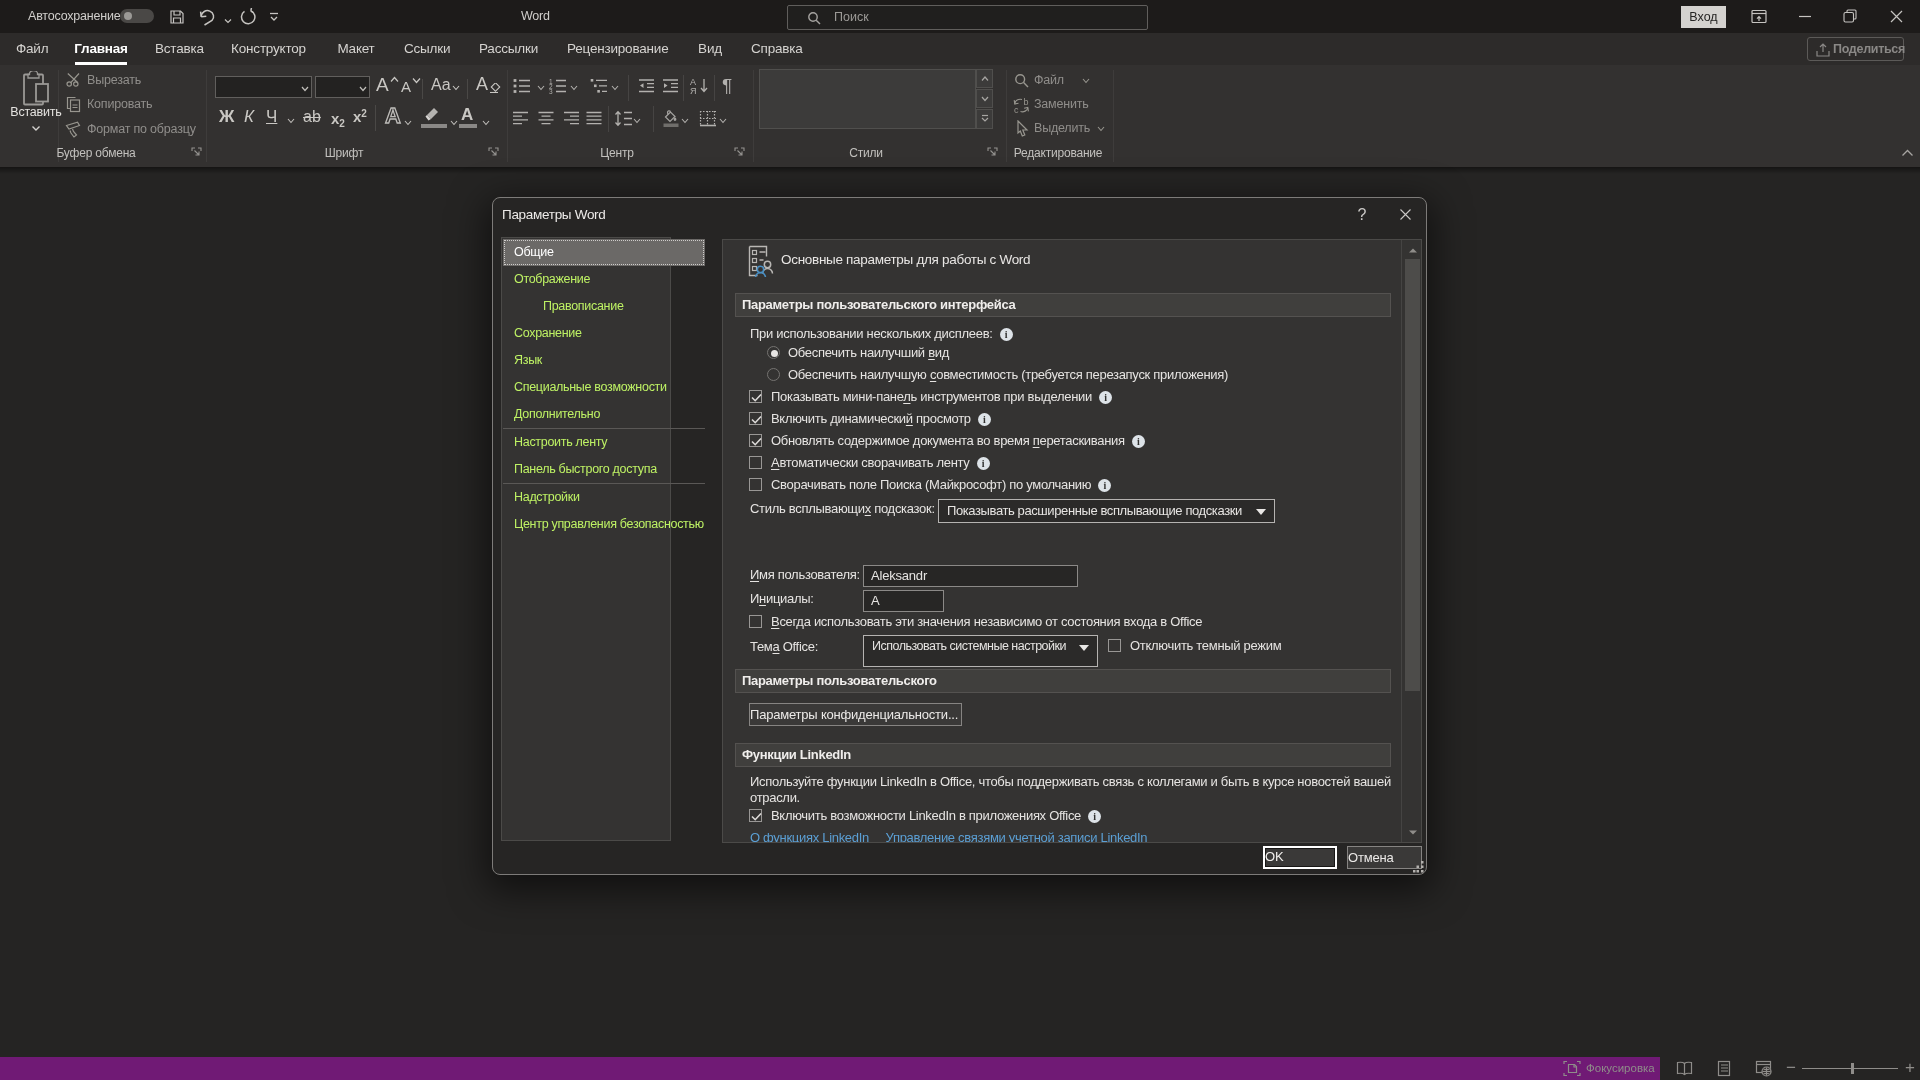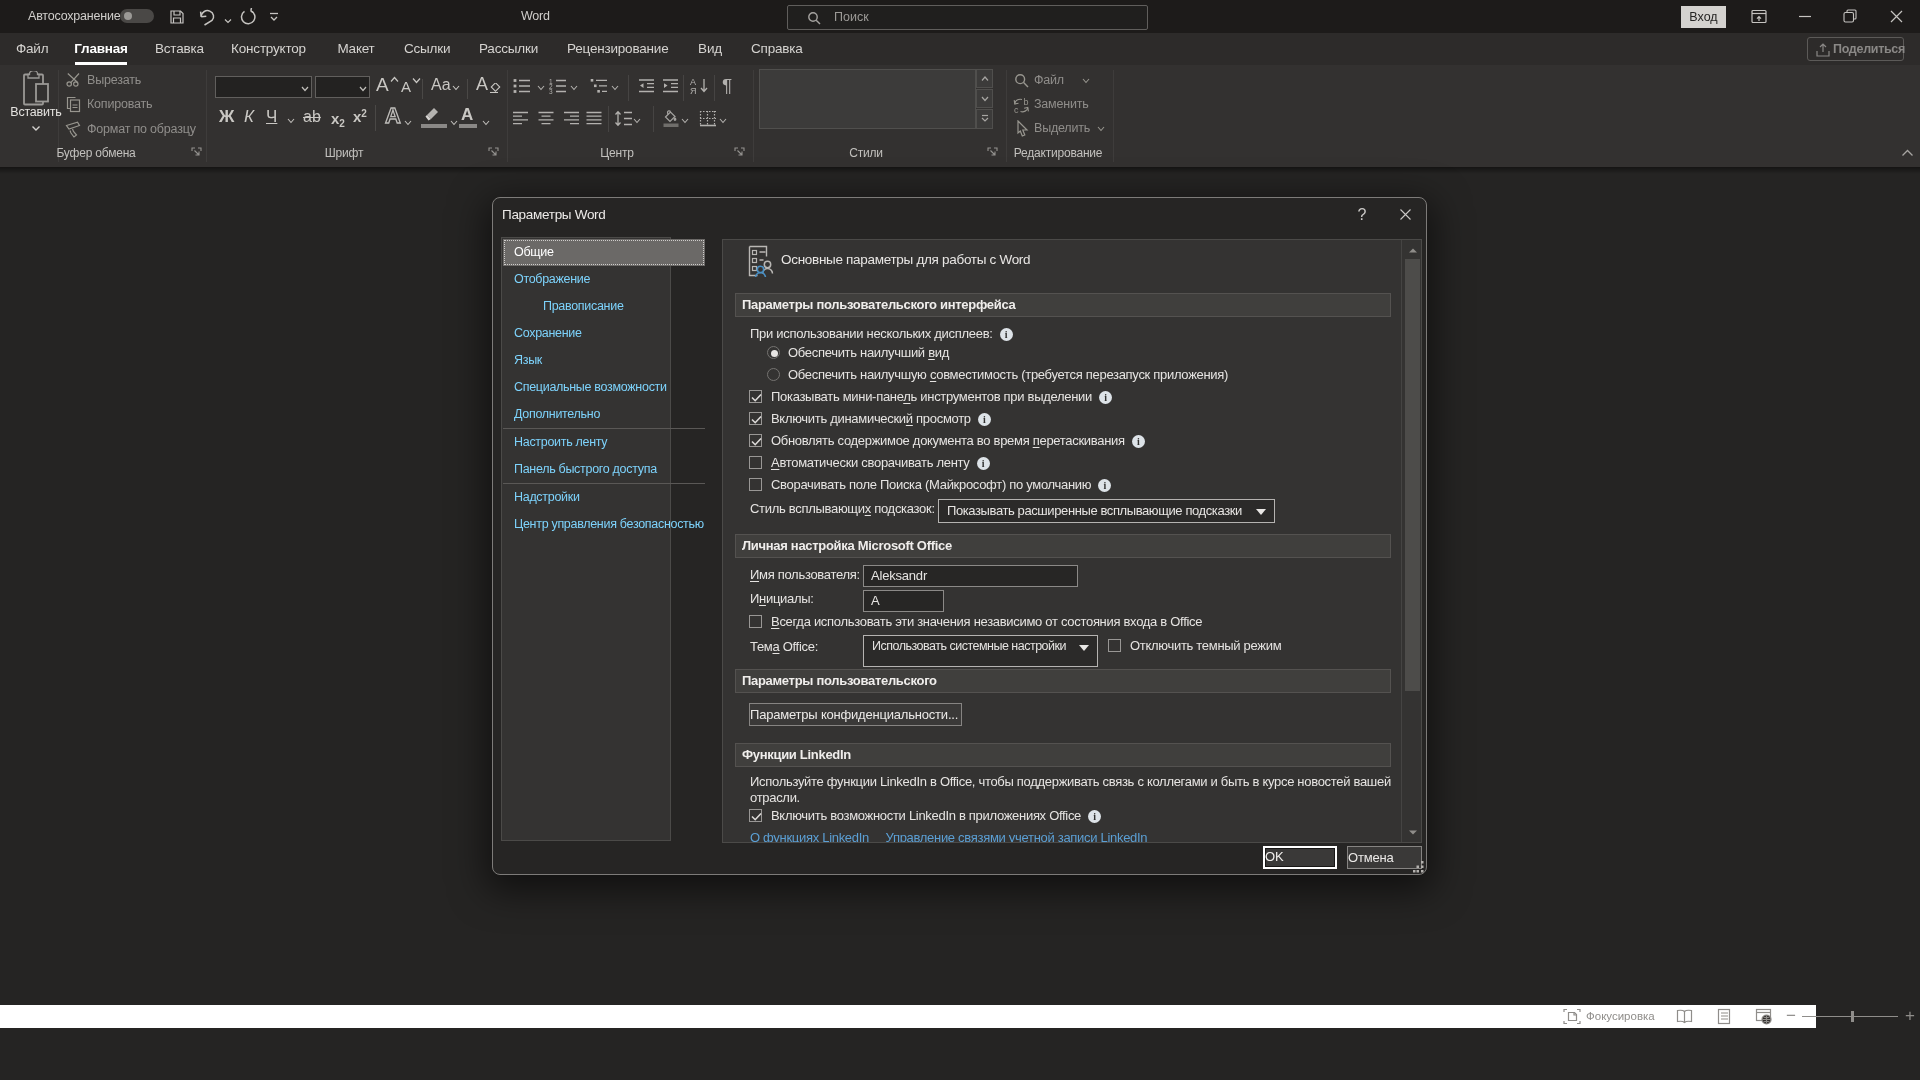--- a/index.html
+++ b/index.html
@@ -6,37 +6,37 @@
   #app{position:relative;width:1920px;height:1080px;overflow:hidden;
        font-family:"Liberation Sans",sans-serif;color:#e4e2e0;
        -webkit-font-smoothing:antialiased;}
   .abs{position:absolute;}
   
   #titlebar{left:0;top:0;width:1920px;height:33px;background:#1d1b1a;}
   #tabrow{left:0;top:33px;width:1920px;height:32px;background:#2d2b2a;}
   #ribbon{left:0;top:65px;width:1920px;height:102px;background:#333130;}
   #ribshadow{left:0;top:167px;width:1920px;height:7px;
      background:linear-gradient(to bottom,rgba(0,0,0,.45),rgba(0,0,0,0));}
-  #statusbar{left:0;top:1005px;width:1816px;height:23px;background:#ffffff;}
+  #statusbar{left:0;top:1057px;width:1660px;height:23px;background:#701a75;}
   .ttxt{position:absolute;top:0;height:33px;line-height:33px;font-size:12.5px;letter-spacing:-0.2px;color:#d0cecb;}
   .tab{position:absolute;top:0;height:32px;line-height:32px;font-size:13.5px;letter-spacing:-0.2px;color:#d5d3d0;text-align:center;}
   .tab.active{color:#fff;font-weight:700;}
   .tab.active::after{content:"";position:absolute;left:1px;right:1px;bottom:0;height:3px;background:#fff;}
   .vsep{position:absolute;top:5px;height:92px;width:1px;background:#3e3c3b;}
   .glabel{position:absolute;top:80px;height:16px;line-height:16px;font-size:12px;letter-spacing:-0.2px;color:#c2c0bd;text-align:center;white-space:nowrap;}
   .rbtxt{position:absolute;font-size:12.5px;letter-spacing:-0.2px;color:#908e8b;height:18px;line-height:18px;white-space:nowrap;}
   
   #doc{left:0;top:167px;width:1920px;height:890px;background:#252423;}
   
   #dlg{left:492px;top:197px;width:935px;height:678px;background:#262524;
        border:1px solid #7d7b79;border-radius:8px;
        box-shadow:0 10px 36px 6px rgba(0,0,0,.55);}
   #dlg .panel{position:absolute;background:#343332;border:1px solid #4b4a48;}
   .navitem{position:absolute;height:27px;line-height:27px;white-space:nowrap;overflow:hidden;
-           padding-left:11px;font-size:12.5px;letter-spacing:-0.3px;color:#7dd3fc;}
+           padding-left:11px;font-size:12.5px;letter-spacing:-0.3px;color:#bef264;}
   .navsep{position:absolute;left:9px;width:193px;height:1px;background:#5a5856;}
   .secbar{position:absolute;left:12px;width:656px;height:24px;background:#403f3d;
           border:1px solid #545250;line-height:22px;font-weight:700;font-size:13px;letter-spacing:-0.3px;
           padding-left:6px;color:#f0eeec;white-space:nowrap;}
   .row{position:absolute;font-size:13px;letter-spacing:-0.3px;color:#e6e4e2;white-space:nowrap;height:18px;line-height:18px;}
   .cb{display:inline-block;width:13px;height:13px;border:1px solid #999795;
       vertical-align:-2px;margin-right:9px;position:relative;background:transparent;}
   .cb.checked svg{position:absolute;left:-1px;top:-1px;}
   .info{display:inline-block;width:13px;height:13px;border-radius:50%;background:#dde3e8;
         color:#30302f;font-size:10px;font-weight:700;text-align:center;line-height:13px;
@@ -447,21 +447,20 @@
       <div class="row" style="left:26px;top:170px;"><span class="cb checked"><svg width="15" height="15" viewBox="0 0 15 15" fill="none" stroke="#dddbd9" stroke-width="1.6">
               <path d="M3 7.5 L6.2 10.7 L12 4.5"></path>
             </svg></span>Включить динамически<u>й</u> просмотр<span class="info">i</span></div>
       <div class="row" style="left:26px;top:192px;"><span class="cb checked"><svg width="15" height="15" viewBox="0 0 15 15" fill="none" stroke="#dddbd9" stroke-width="1.6">
               <path d="M3 7.5 L6.2 10.7 L12 4.5"></path>
             </svg></span>Обновлять содержимое документа во время <u>п</u>еретаскивания<span class="info">i</span></div>
       <div class="row" style="left:26px;top:214px;"><span class="cb"></span><u>А</u>втоматически сворачивать ленту<span class="info">i</span></div>
       <div class="row" style="left:26px;top:236px;"><span class="cb"></span>Сворачивать поле Поиска (Майкрософт) по умолчанию<span class="info">i</span></div>
       <div class="row" style="left:27px;top:260px;">Стиль всплывающи<u>х</u> подсказок:</div>
       <div class="drop" style="left:215px;top:259px;width:337px;height:24px;">Показывать расширенные всплывающие подсказки<span class="tri"></span></div>
-      <div class="secbar" style="top:294px;">Личная настройка Microsoft Office</div>
       <div class="row" style="left:27px;top:326px;"><u>И</u>мя пользователя:</div>
       <div class="input" style="left:140px;top:325px;width:215px;height:22px;">Aleksandr</div>
       <div class="row" style="left:27px;top:350px;">И<u>н</u>ициалы:</div>
       <div class="input" style="left:140px;top:350px;width:81px;height:22px;">A</div>
       <div class="row" style="left:26px;top:373px;"><span class="cb"></span><u>В</u>сегда использовать эти значения независимо от состояния входа в Office</div>
       <div class="row" style="left:27px;top:398px;">Тем<u>а</u> Office:</div>
       <div class="drop" style="left:140px;top:395px;width:235px;height:32px;font-size:12.5px;letter-spacing:-0.5px;">Использовать системные настройки<span class="tri"></span></div>
       <div class="row" style="left:385px;top:397px;"><span class="cb"></span>Отключить темный режим</div>
       <div class="secbar" style="top:429px;">Параметры пользовательского</div>
       <div class="btn" style="left:26px;top:463px;width:213px;height:23px;line-height:21px;">Параметры конфиденциальности...</div>

